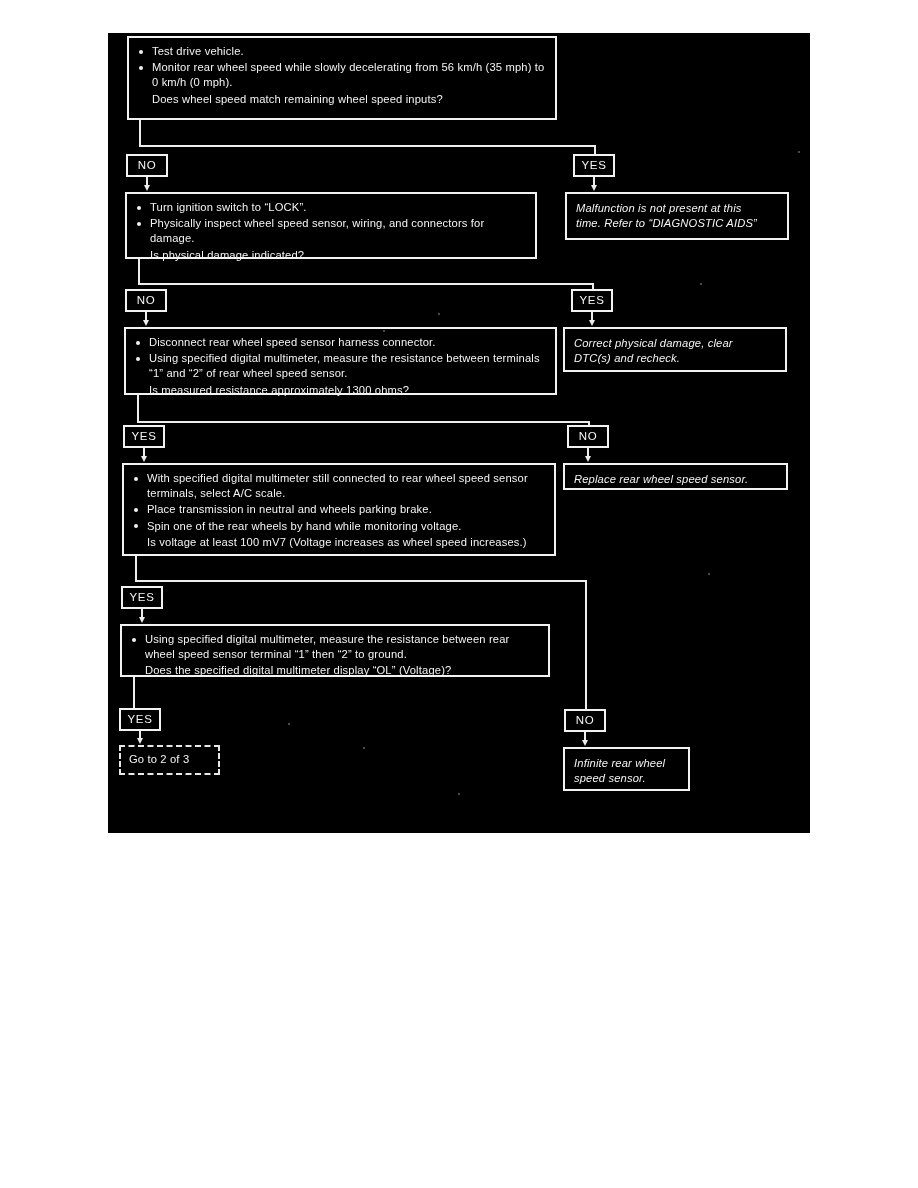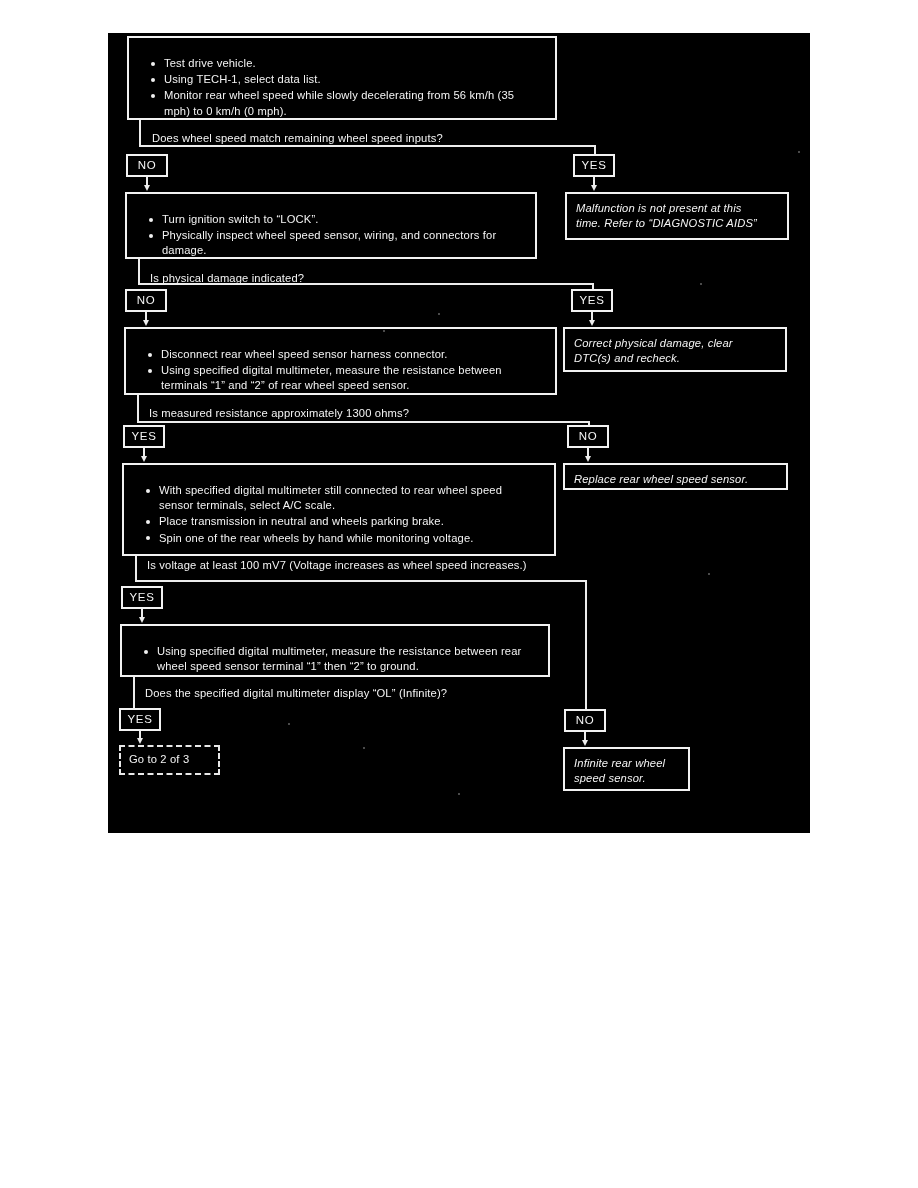--- a/index.html
+++ b/index.html
@@ -43,21 +43,21 @@
     padding: 7px 9px;
     font-style: italic;
   }
   .box.dashed {
     border: 2px dashed #e8e8e8;
   }
 
   
   ul.blist {
     list-style: none;
-    margin: 12px;
+    margin: 0;
     padding: 0;
   }
   ul.blist > li {
     position: relative;
     padding-left: 15px;
     margin: 0 0 1px 0;
   }
   ul.blist > li .dot {
     position: absolute;
     left: 2px;
@@ -124,24 +124,20 @@
 <div id="canvas">
 
   <div class="box" style="left:19px; top:3px; width:430px; height:84px;">
     <ul class="blist">
       <li>
         <span class="dot"></span>
         <span>Test drive vehicle.</span>
       </li>
       <li>
         <span class="dot"></span>
-        <span>Using TECH-1, select data list.</span>
-      </li>
-      <li>
-        <span class="dot"></span>
         <span>Monitor rear wheel speed while slowly decelerating from 56 km/h (35 mph) to 0 km/h (0 mph).</span>
       </li>
     </ul>
     <span class="tail">Does wheel speed match remaining wheel speed inputs?</span>
   </div>
 
   <div class="vline" style="left:31px; top:87px; height:27px;"></div>
   <div class="hline" style="left:31px; top:112px; width:457px;"></div>
   <div class="vline" style="left:486px; top:112px; height:20px;"></div>
 
@@ -263,21 +259,21 @@
   <div class="vline" style="left:33px; top:576px; height:12px;"></div>
   <div class="arrow" style="left:30.5px; top:584px;"></div>
 
   <div class="box" style="left:12px; top:591px; width:430px; height:53px;">
     <ul class="blist">
       <li>
         <span class="dot"></span>
         <span>Using specified digital multimeter, measure the resistance between rear wheel speed sensor terminal “1” then “2” to ground.</span>
       </li>
     </ul>
-    <span class="tail">Does the specified digital multimeter display “OL” (Infinite)?</span>
+    <span class="tail">Does the specified digital multimeter display “OL” (Voltage)?</span>
   </div>
 
   <div class="vline" style="left:25px; top:644px; height:33px;"></div>
 
   <div class="yn" style="left:11px; top:675px;">
     <span>YES</span>
   </div>
   <div class="yn" style="left:456px; top:676px;">
     <span>NO</span>
   </div>

